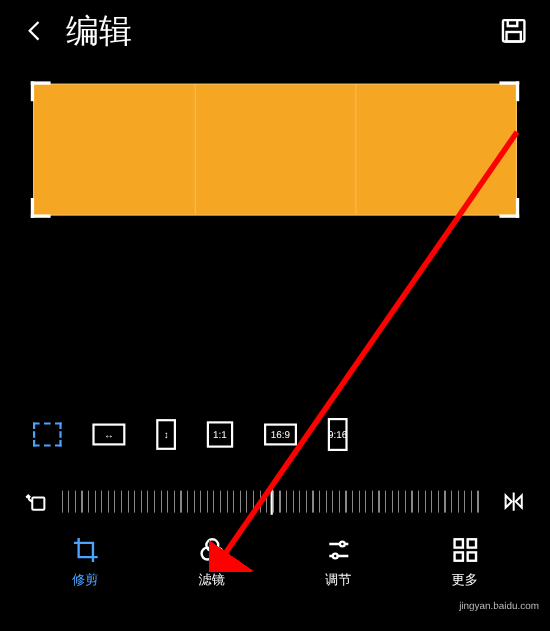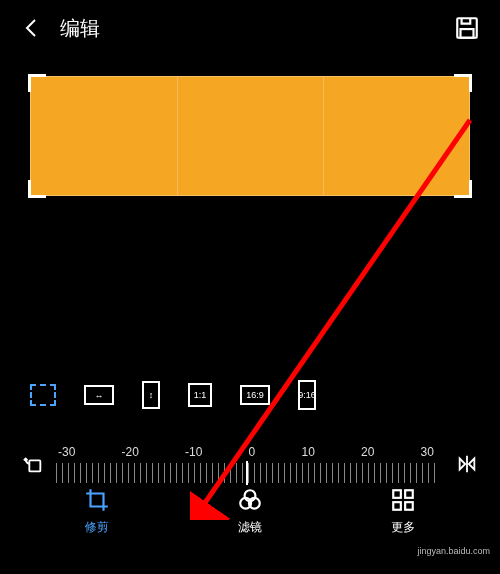--- a/index.html
+++ b/index.html
@@ -18,21 +18,21 @@
       justify-content: space-between;
       padding: 12px 20px;
       height: 56px;
     }
     .header-left {
       display: flex;
       align-items: center;
       gap: 16px;
     }
     .back-arrow { width: 24px; height: 24px; }
-    .title { font-size: 20px; font-weight: 400; }
+    .title { font-size: 30px; font-weight: 400; }
     .save-icon { width: 26px; height: 26px; }
     .crop-area {
       margin: 20px 30px;
       position: relative;
     }
     .crop-frame {
       width: 440px;
       height: 120px;
       background: #f5a623;
       position: relative;
@@ -179,29 +179,20 @@
     </div>
 </div>
 
 <div class="rotate-row">
   <svg class="rotate-icon" viewBox="0 0 24 24" fill="none" stroke="#fff" stroke-width="2">
       <rect x="8" y="8" width="12" height="12" rx="1"></rect>
       <path d="M8 12 A6 6 0 0 1 4 6"></path>
       <path d="M2 8 L4 6 L6 8" fill="#fff"></path>
     </svg>
   <div class="scale-wrap">
-    <div class="scale-labels">
-      <span>-30</span>
-      <span>-20</span>
-      <span>-10</span>
-      <span>0</span>
-      <span>10</span>
-      <span>20</span>
-      <span>30</span>
-    </div>
     <div class="ruler">
         <div class="ruler-center"></div>
       </div>
   </div>
   <svg class="flip-icon" viewBox="0 0 24 24" fill="none" stroke="#fff" stroke-width="2">
       <path d="M4 6 L10 12 L4 18 Z" fill="none"></path>
       <path d="M20 6 L14 12 L20 18 Z" fill="none"></path>
       <line x1="12" y1="3" x2="12" y2="21"></line>
     </svg>
 </div>
@@ -214,20 +205,29 @@
       </svg>
     <span>修剪</span>
   </div>
   <div class="tab">
     <svg class="tab-icon" viewBox="0 0 24 24" fill="none" stroke="currentColor" stroke-width="2">
         <circle cx="12" cy="8" r="5"></circle>
         <circle cx="8" cy="15" r="5"></circle>
         <circle cx="16" cy="15" r="5"></circle>
       </svg>
     <span>滤镜</span>
+  </div>
+  <div class="tab">
+    <svg class="tab-icon" viewBox="0 0 24 24" fill="none" stroke="currentColor" stroke-width="2">
+        <line x1="4" y1="7" x2="20" y2="7"></line>
+        <circle cx="15" cy="7" r="2" fill="#000"></circle>
+        <line x1="4" y1="17" x2="20" y2="17"></line>
+        <circle cx="9" cy="17" r="2" fill="#000"></circle>
+      </svg>
+    <span>调节</span>
   </div>
   <div class="tab">
     <svg class="tab-icon" viewBox="0 0 24 24" fill="none" stroke="currentColor" stroke-width="2">
         <rect x="3" y="3" width="7" height="7"></rect>
         <rect x="14" y="3" width="7" height="7"></rect>
         <rect x="3" y="14" width="7" height="7"></rect>
         <rect x="14" y="14" width="7" height="7"></rect>
       </svg>
     <span>更多</span>
   </div>

